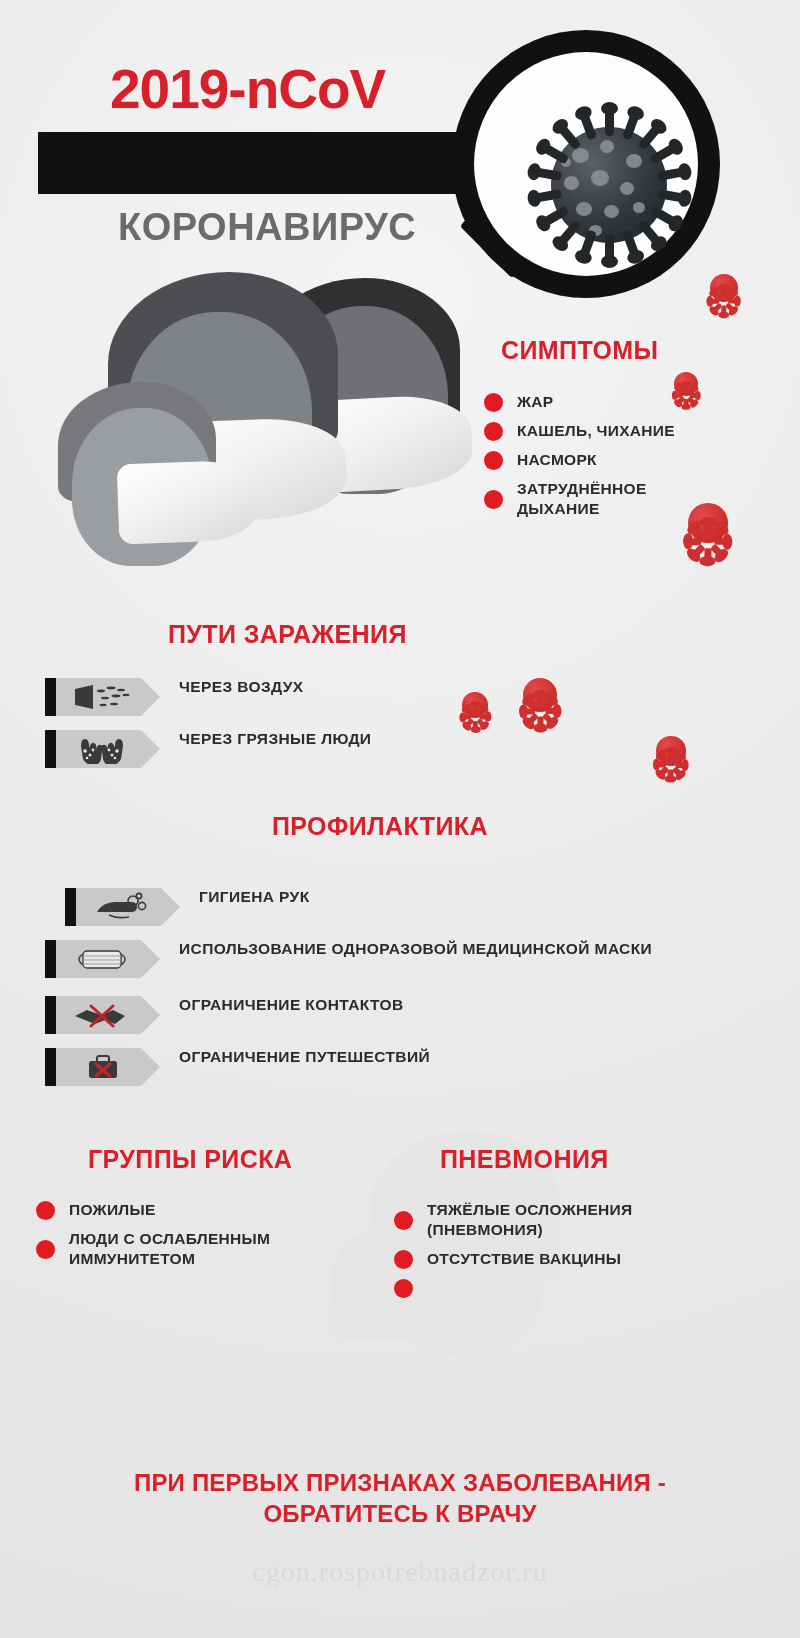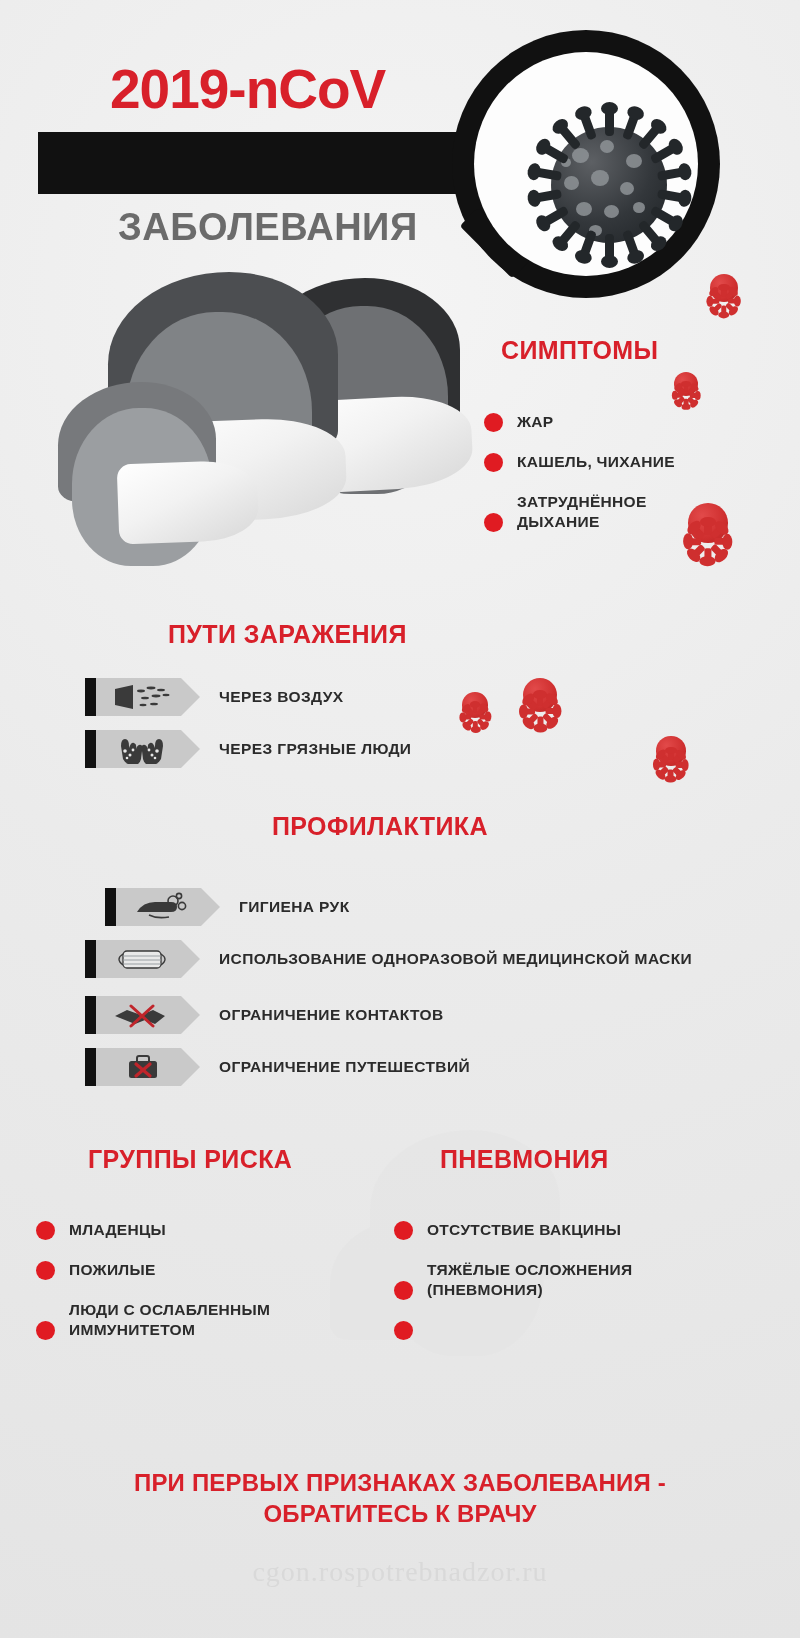--- a/index.html
+++ b/index.html
@@ -193,23 +193,22 @@
     font-size: 25px;
     font-weight: bold;
     color: #d8202a;
     letter-spacing: 0.4px;
   }
 
   
   .bullet-list { position: absolute; }
   .bullet-row {
     display: flex;
-    align-items: flex-end;
+    align-items: center;
     margin-bottom: 9px;
-    margin-top: 20px;
   }
   .bullet-dot {
     width: 19px;
     height: 19px;
     border-radius: 50%;
     background: #e01b22;
     margin-right: 14px;
     flex: 0 0 auto;
     margin-top: 1px;
   }
@@ -219,22 +218,21 @@
     color: #2b2b2b;
     letter-spacing: 0.3px;
     line-height: 1.28;
     white-space: pre-line;
   }
 
   
   .tag-row {
     position: absolute;
     display: flex;
-    align-items: center;
-    margin-left: 40px;
+    align-items: flex-start;
   }
   .tag {
     position: relative;
     height: 38px;
     width: 96px;
     background: #c9c9c9;
     display: flex;
     align-items: center;
   }
   .tag::before {
@@ -317,21 +315,21 @@
     border-radius: 50%;
   }
 </style>
 </head>
 <body>
 
 <div class="page">
 
   <div class="black-bar"></div>
   <div class="title-main">2019-nCoV</div>
-  <div class="title-sub">ЗАБОЛЕВАНИЯ</div>
+  <div class="title-sub">КОРОНАВИРУС</div>
 
   <div class="magnifier">
     <div class="ring"></div>
     <div class="handle"></div>
     <div class="glass">
       <div class="virus-big">
         <div class="body"></div>
         <span class="dot" style="left:38px;top:38px;width:17px;height:15px;"></span>
         <span class="dot" style="left:66px;top:30px;width:14px;height:13px;"></span>
         <span class="dot" style="left:92px;top:44px;width:16px;height:14px;"></span>
@@ -452,20 +450,24 @@
     <div class="bullet-row">
       <span class="bullet-dot"></span>
       <span class="bullet-text">ЖАР</span>
     </div>
     <div class="bullet-row">
       <span class="bullet-dot"></span>
       <span class="bullet-text">КАШЕЛЬ, ЧИХАНИЕ</span>
     </div>
     <div class="bullet-row">
       <span class="bullet-dot"></span>
+      <span class="bullet-text">НАСМОРК</span>
+    </div>
+    <div class="bullet-row">
+      <span class="bullet-dot"></span>
       <span class="bullet-text">ЗАТРУДНЁННОЕ
 ДЫХАНИЕ</span>
     </div>
   </div>
 
   <div class="sec-title" style="left:168px;top:620px;">ПУТИ ЗАРАЖЕНИЯ</div>
 
   <div class="tag-row" style="left:45px;top:678px;">
     <div class="tag">
       <span class="glyph">
@@ -582,43 +584,39 @@
   <div class="ghost">
     <div style="left:40px;top:0;width:190px;height:150px;border-radius:58% 52% 10% 14%;"></div>
     <div style="left:56px;top:36px;width:158px;height:190px;border-radius:48% 48% 42% 42%;"></div>
     <div style="left:0;top:90px;width:140px;height:120px;border-radius:58% 52% 10% 14%;"></div>
   </div>
 
   <div class="sec-title" style="left:88px;top:1145px;">ГРУППЫ РИСКА</div>
   <div class="bullet-list" style="left:36px;top:1200px;width:350px;">
     <div class="bullet-row">
       <span class="bullet-dot"></span>
-      <span class="bullet-text">МЛАДЕНЦЫ</span>
-    </div>
-    <div class="bullet-row">
-      <span class="bullet-dot"></span>
       <span class="bullet-text">ПОЖИЛЫЕ</span>
     </div>
     <div class="bullet-row">
       <span class="bullet-dot"></span>
       <span class="bullet-text">ЛЮДИ С ОСЛАБЛЕННЫМ
 ИММУНИТЕТОМ</span>
     </div>
   </div>
 
   <div class="sec-title" style="left:440px;top:1145px;">ПНЕВМОНИЯ</div>
   <div class="bullet-list" style="left:394px;top:1200px;width:390px;">
     <div class="bullet-row">
       <span class="bullet-dot"></span>
-      <span class="bullet-text">ОТСУТСТВИЕ ВАКЦИНЫ</span>
-    </div>
-    <div class="bullet-row">
-      <span class="bullet-dot"></span>
       <span class="bullet-text">ТЯЖЁЛЫЕ ОСЛОЖНЕНИЯ
 (ПНЕВМОНИЯ)</span>
+    </div>
+    <div class="bullet-row">
+      <span class="bullet-dot"></span>
+      <span class="bullet-text">ОТСУТСТВИЕ ВАКЦИНЫ</span>
     </div>
     <div class="bullet-row">
       <span class="bullet-dot"></span>
     </div>
   </div>
 
   <div class="footer-cta">ПРИ ПЕРВЫХ ПРИЗНАКАХ ЗАБОЛЕВАНИЯ -
 ОБРАТИТЕСЬ К ВРАЧУ</div>
   <div class="watermark">cgon.rospotrebnadzor.ru</div>
 

